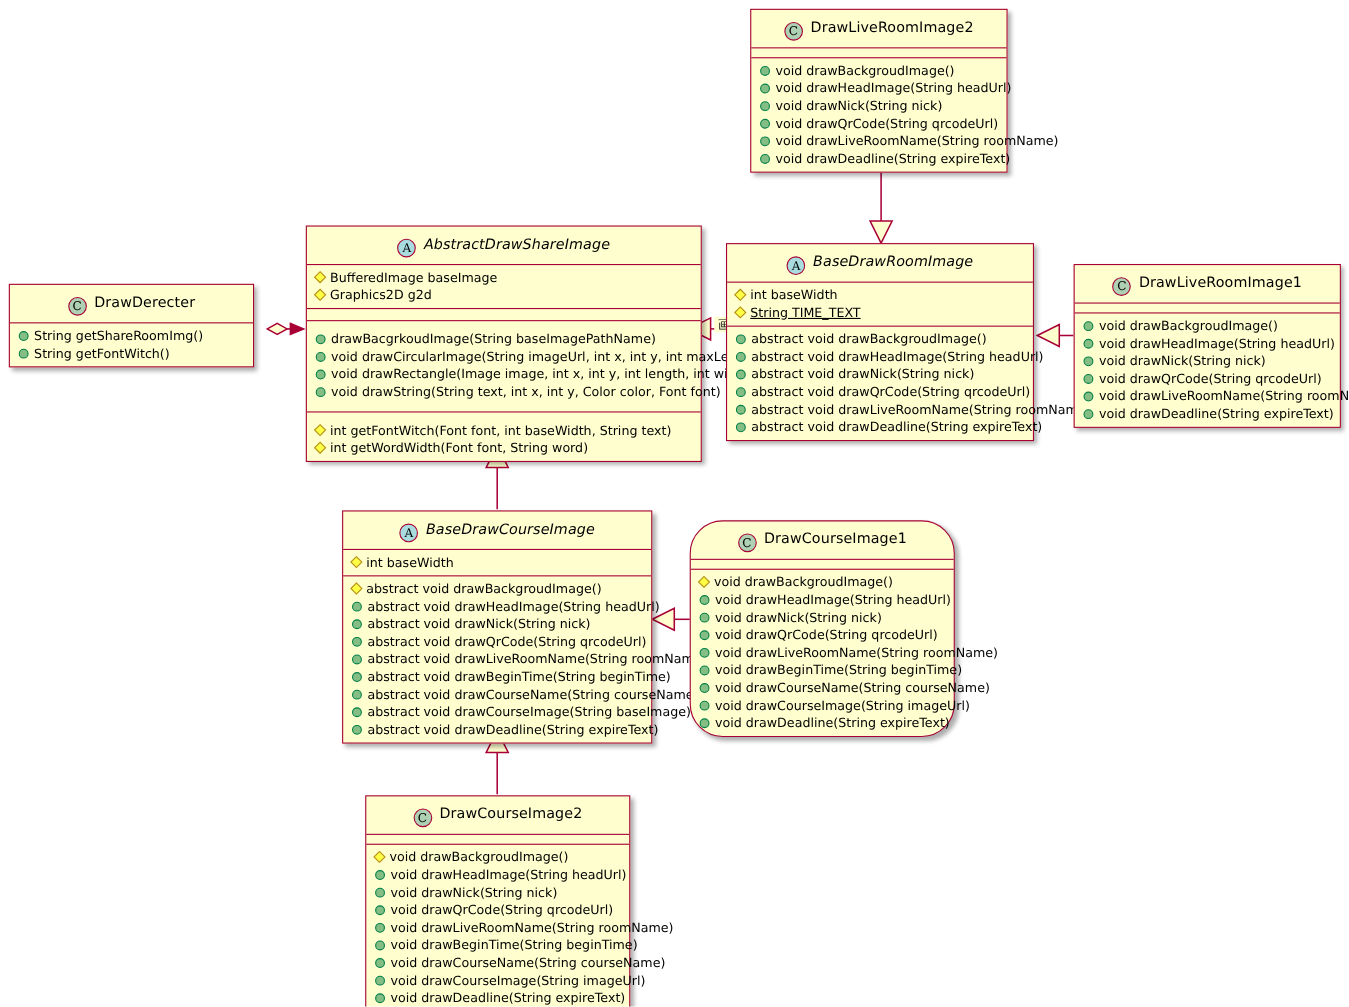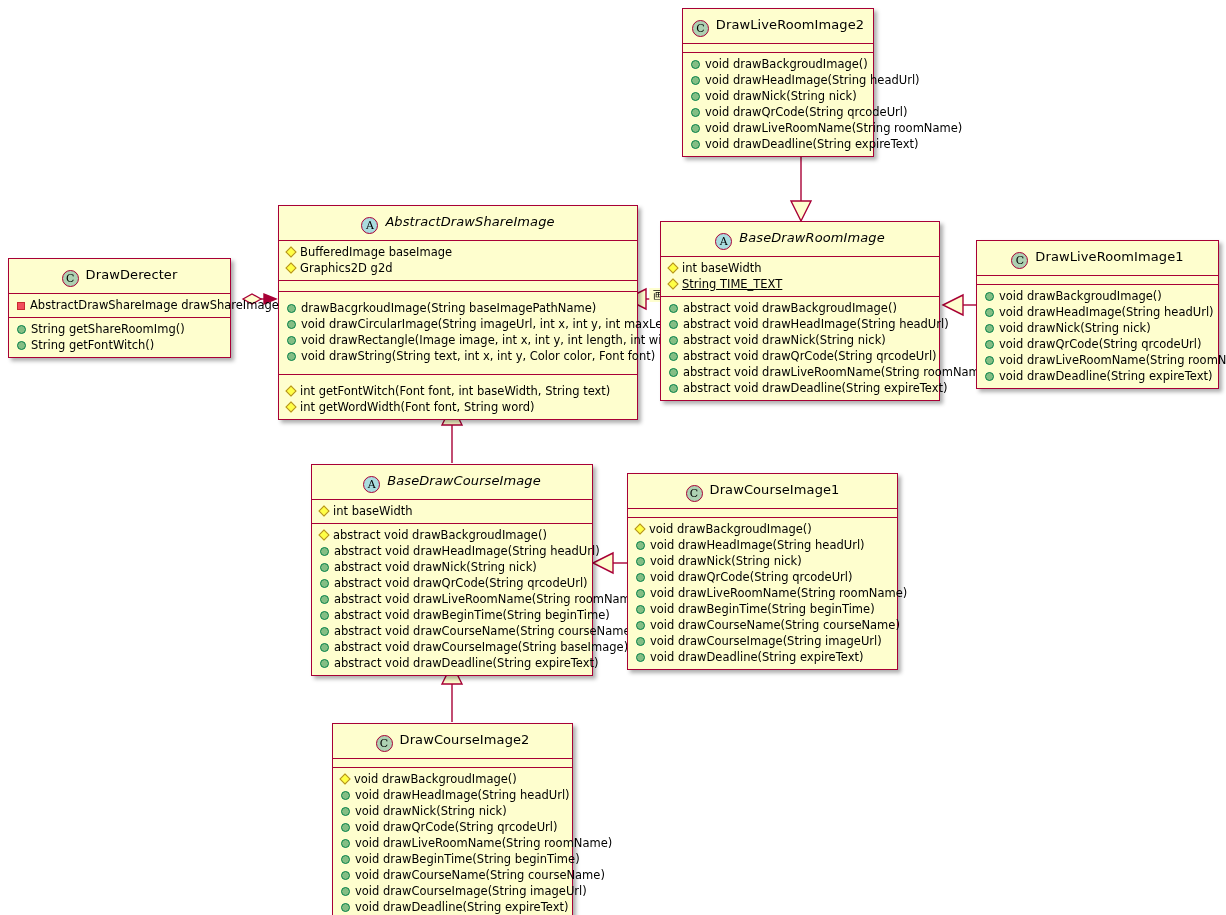--- a/index.html
+++ b/index.html
@@ -183,21 +183,21 @@
       <line x1="627" y1="563" x2="612" y2="563" stroke="#A80036" stroke-width="1.4"></line>
       <polygon points="593,563 613,553 613,573" fill="#FEFECE" stroke="#A80036" stroke-width="1.4"></polygon>
     </g>
 
     <g>
       <line x1="452" y1="722" x2="452" y2="684" stroke="#A80036" stroke-width="1.4"></line>
       <polygon points="452,664 442,684 462,684" fill="#FEFECE" stroke="#A80036" stroke-width="1.4"></polygon>
     </g>
   </svg>
 
-  <div class="uml-class" style="left:682px; top:8px; width:192px;">
+  <div class="uml-class" style="left:682px; top:8px; width:234px;">
     <div class="class-header">
       <span class="class-icon icon-class">C</span><span class="class-title">DrawLiveRoomImage2</span>
     </div>
     <div class="compartment empty"></div>
     <div class="compartment">
       <div class="member"><span class="vis vis-public"></span><span>void drawBackgroudImage()</span></div>
       <div class="member"><span class="vis vis-public"></span><span>void drawHeadImage(String headUrl)</span></div>
       <div class="member"><span class="vis vis-public"></span><span>void drawNick(String nick)</span></div>
       <div class="member"><span class="vis vis-public"></span><span>void drawQrCode(String qrcodeUrl)</span></div>
       <div class="member"><span class="vis vis-public"></span><span>void drawLiveRoomName(String roomName)</span></div>
@@ -227,23 +227,20 @@
       <div class="member"><span class="vis vis-protected"></span><span>int getFontWitch(Font font, int baseWidth, String text)</span></div>
       <div class="member"><span class="vis vis-protected"></span><span>int getWordWidth(Font font, String word)</span></div>
     </div>
   </div>
 
   <div class="uml-class" style="left:8px; top:258px; width:223px;">
     <div class="class-header">
       <span class="class-icon icon-class">C</span><span class="class-title">DrawDerecter</span>
     </div>
     <div class="compartment">
-      <div class="member"><span class="vis vis-private"></span><span>AbstractDrawShareImage drawShareImage</span></div>
-    </div>
-    <div class="compartment">
       <div class="member"><span class="vis vis-public"></span><span>String getShareRoomImg()</span></div>
       <div class="member"><span class="vis vis-public"></span><span>String getFontWitch()</span></div>
     </div>
   </div>
 
   <div class="uml-class" style="left:660px; top:221px; width:280px;">
     <div class="class-header">
       <span class="class-icon icon-abstract">A</span><span class="class-title abstract">BaseDrawRoomImage</span>
     </div>
     <div class="compartment">
@@ -288,21 +285,21 @@
       <div class="member"><span class="vis vis-public"></span><span>abstract void drawNick(String nick)</span></div>
       <div class="member"><span class="vis vis-public"></span><span>abstract void drawQrCode(String qrcodeUrl)</span></div>
       <div class="member"><span class="vis vis-public"></span><span>abstract void drawLiveRoomName(String roomName)</span></div>
       <div class="member"><span class="vis vis-public"></span><span>abstract void drawBeginTime(String beginTime)</span></div>
       <div class="member"><span class="vis vis-public"></span><span>abstract void drawCourseName(String courseName)</span></div>
       <div class="member"><span class="vis vis-public"></span><span>abstract void drawCourseImage(String baseImage)</span></div>
       <div class="member"><span class="vis vis-public"></span><span>abstract void drawDeadline(String expireText)</span></div>
     </div>
   </div>
 
-  <div class="uml-class" style="left:627px; top:473px; width:271px;">
+  <div class="uml-class" style="left:627px; top:473px; width:241px;border-radius:30px;">
     <div class="class-header">
       <span class="class-icon icon-class">C</span><span class="class-title">DrawCourseImage1</span>
     </div>
     <div class="compartment empty"></div>
     <div class="compartment">
       <div class="member"><span class="vis vis-protected"></span><span>void drawBackgroudImage()</span></div>
       <div class="member"><span class="vis vis-public"></span><span>void drawHeadImage(String headUrl)</span></div>
       <div class="member"><span class="vis vis-public"></span><span>void drawNick(String nick)</span></div>
       <div class="member"><span class="vis vis-public"></span><span>void drawQrCode(String qrcodeUrl)</span></div>
       <div class="member"><span class="vis vis-public"></span><span>void drawLiveRoomName(String roomName)</span></div>

